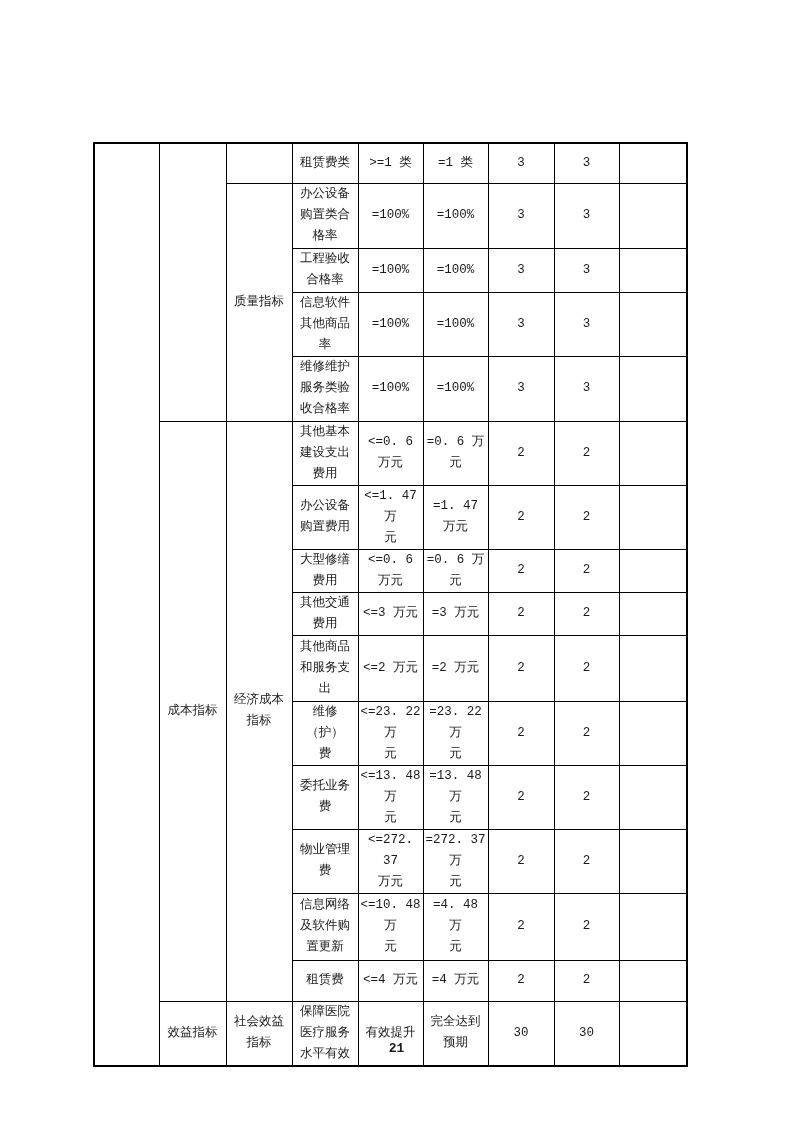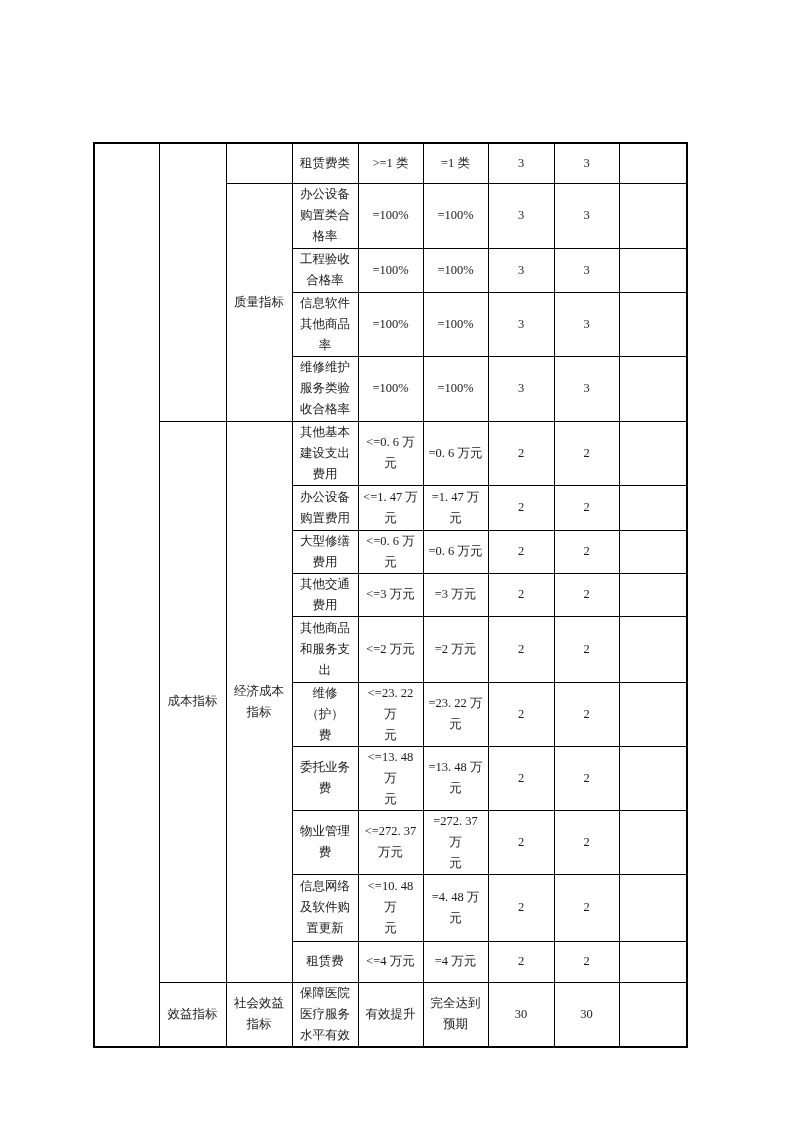--- a/index.html
+++ b/index.html
@@ -6,21 +6,21 @@
     margin: 0;
     padding: 0;
     background: #ffffff;
   }
   .page {
     position: relative;
     width: 793px;
     height: 1122px;
     background: #ffffff;
     overflow: hidden;
-    font-family: Liberation Serif, serif;
+    font-family: Liberation Mono, monospace;
     color: #1a1a1a;
   }
   table.indicator-table {
     position: absolute;
     left: 93px;
     top: 142px;
     width: 593px;
     border-collapse: collapse;
     table-layout: fixed;
     border: 2px solid #000;
@@ -246,14 +246,15 @@
         <td>有效提升</td>
         <td>完全达到
 预期</td>
         <td>30</td>
         <td>30</td>
         <td></td>
       </tr>
     </tbody>
   </table>
 
+  <div class="page-number">21</div>
 
 </div>
 
 </body></html>

